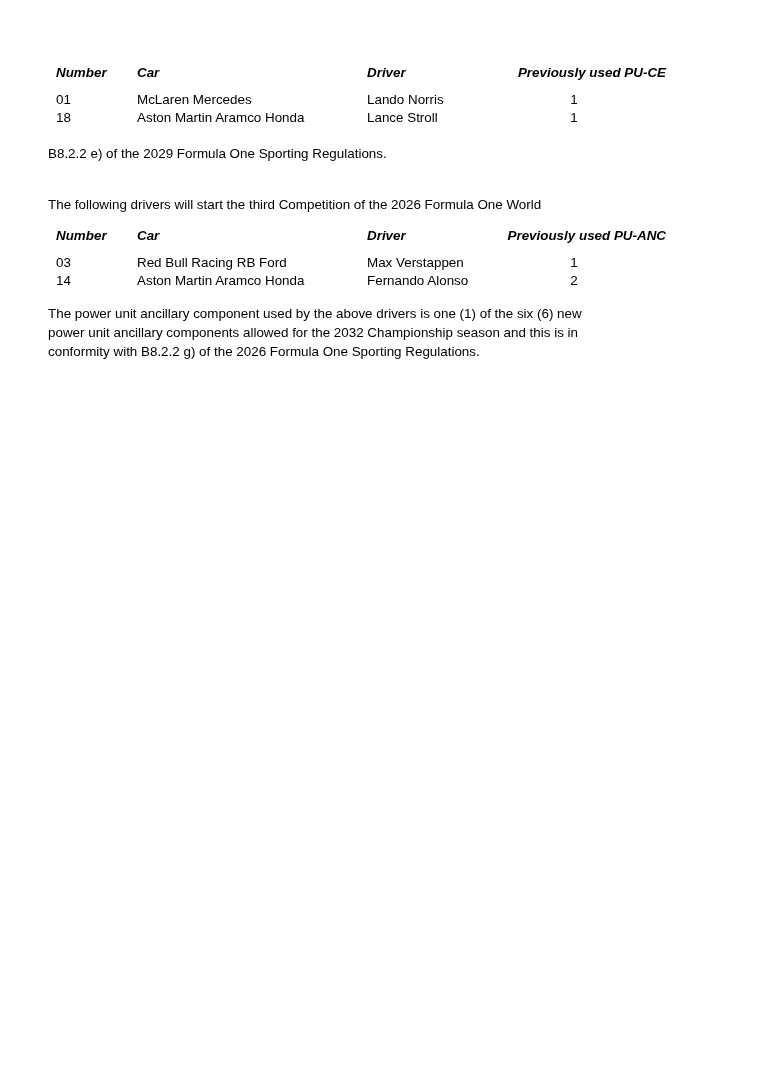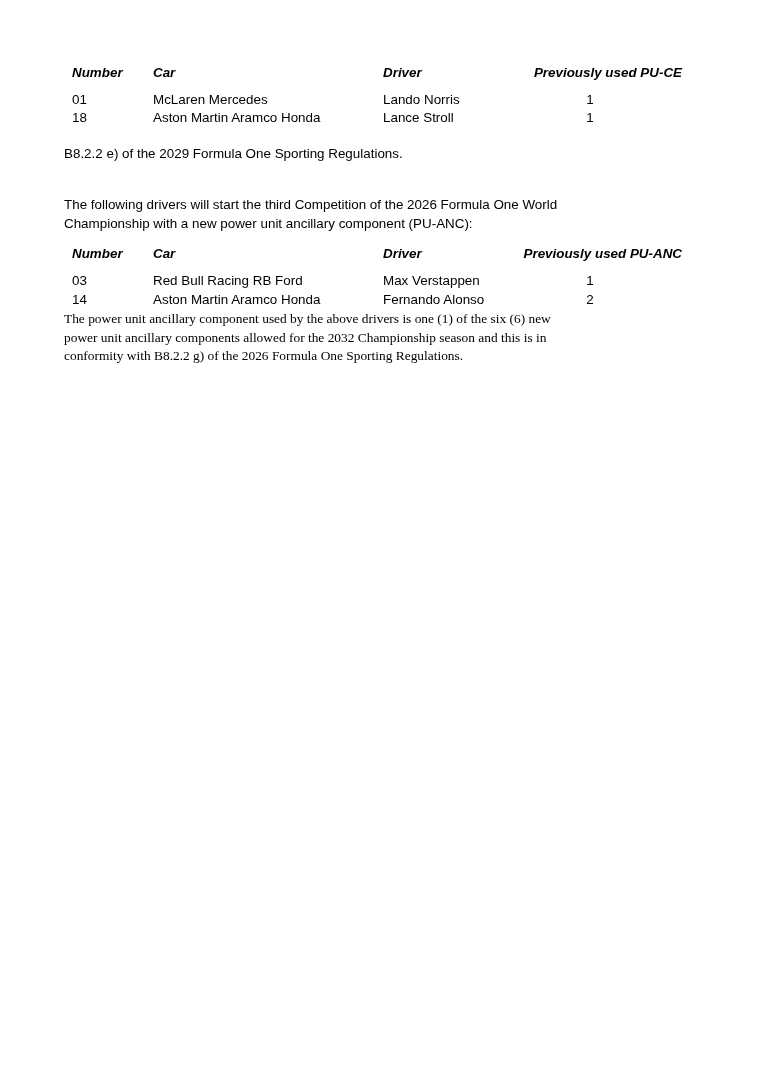--- a/index.html
+++ b/index.html
@@ -9,21 +9,21 @@
     height: 1086px;
     position: relative;
     overflow: hidden;
     font-family: "Liberation Sans", sans-serif;
     color: #000000;
     -webkit-font-smoothing: antialiased;
   }
   .doc {
     position: absolute;
     top: 65px;
-    left: 64px;
+    left: 48px;
     width: 630px;
   }
   .f1-table {
     margin-left: 8px;
     width: 610px;
   }
   .t-row {
     display: grid;
     grid-template-columns: 81px 230px 115px 184px;
     font-size: 13.4px;
@@ -37,21 +37,21 @@
   }
   .t-head .col-used { text-align: right; }
   .t-row .val-used { text-align: center; }
   .body-para {
     font-size: 13.4px;
     line-height: 18.6px;
   }
   #para-ce-note { margin-top: 17px; }
   #para-anc-intro { margin-top: 33px; }
   #table-anc { margin-top: 13px; }
-  #para-anc-note { margin-top: 1px; font-family: Liberation Serif, serif; }
+  #para-anc-note { margin-top: 15px; }
 </style>
 </head>
 <body>
 
 <div class="doc">
 
   <section class="f1-table" id="table-ce">
     <div class="t-row t-head">
       <div>Number</div>
       <div>Car</div>
@@ -71,21 +71,20 @@
       <div class="val-used">1</div>
     </div>
   </section>
 
   <div class="body-para" id="para-ce-note">
       <div>B8.2.2 e) of the 2029 Formula One Sporting Regulations.</div>
     </div>
 
   <div class="body-para" id="para-anc-intro">
       <div>The following drivers will start the third Competition of the 2026 Formula One World</div>
-      <div>Championship with a new power unit ancillary component (PU-ANC):</div>
     </div>
 
   <section class="f1-table" id="table-anc">
     <div class="t-row t-head">
       <div>Number</div>
       <div>Car</div>
       <div>Driver</div>
       <div class="col-used">Previously used PU-ANC</div>
     </div>
     <div class="t-row">

